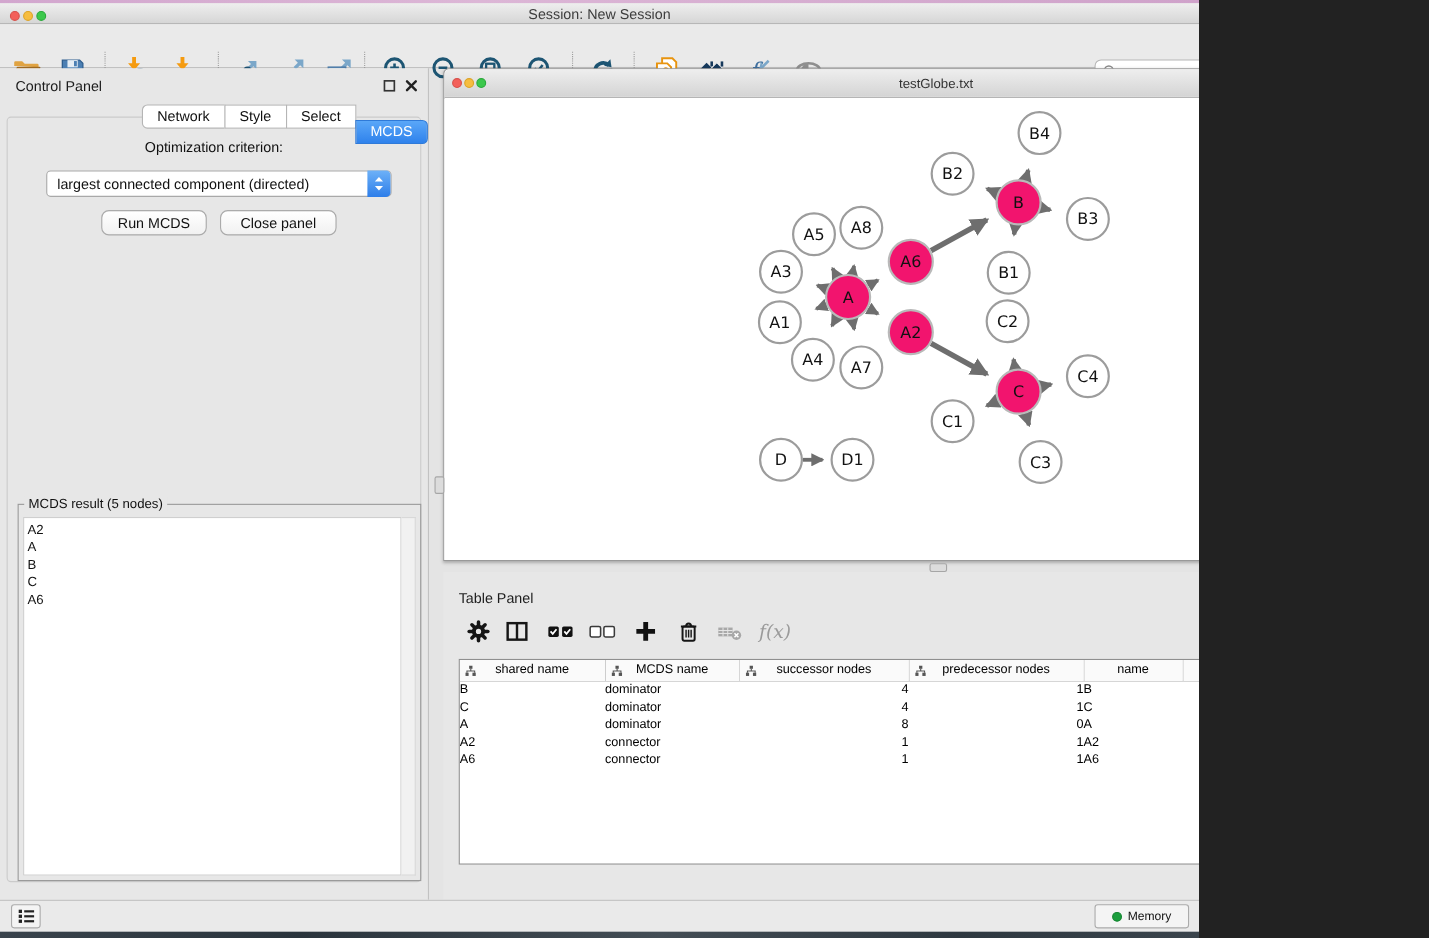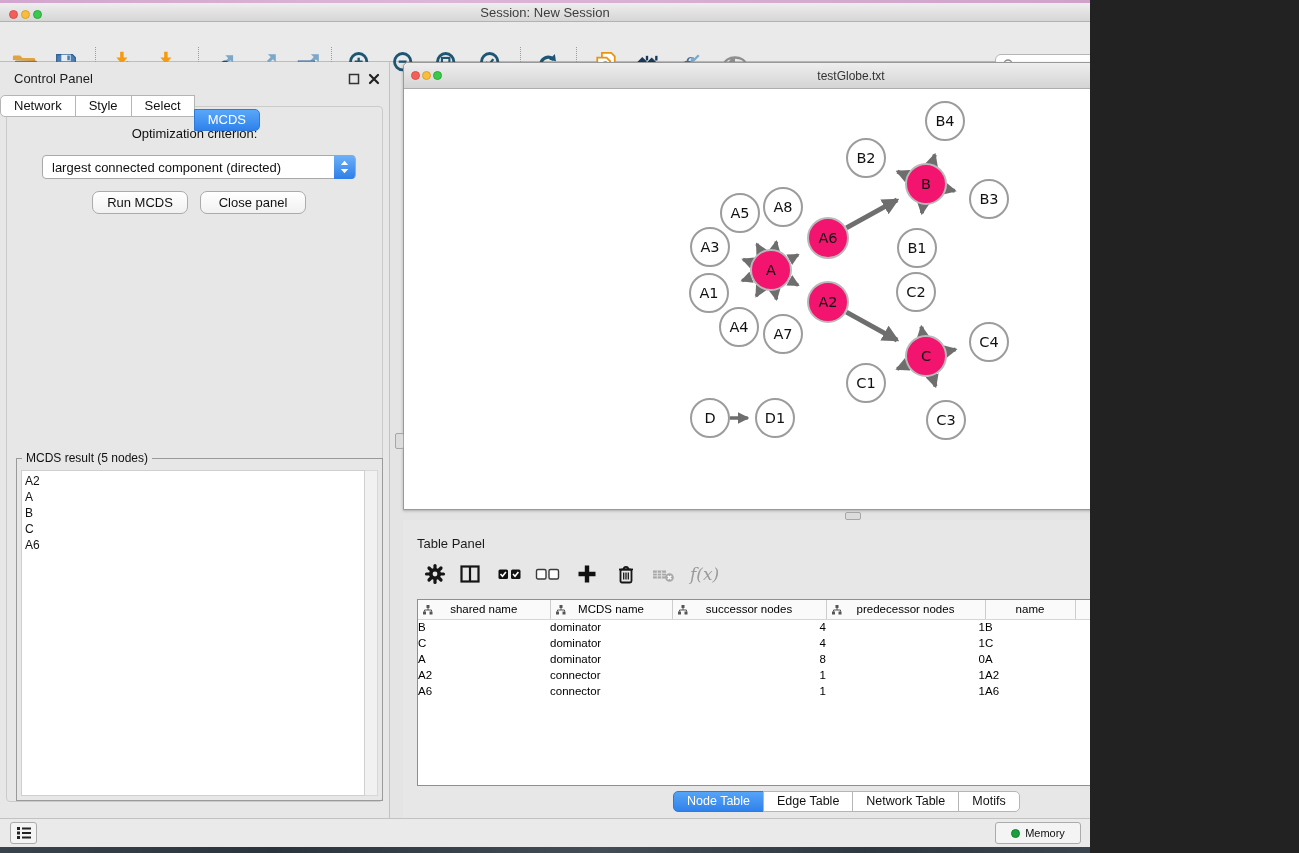--- a/index.html
+++ b/index.html
@@ -29,21 +29,21 @@
   .searchbox { position:absolute; left:995px; top:32px; width:294px; height:22px; background:#fff;
                border:1px solid #b6b6b6; border-radius:6px; display:flex; align-items:center; padding-left:6px; }
   .searchbox input { border:none; outline:none; flex:1; font-size:12px; height:18px;
                      font-family:"Liberation Sans",sans-serif; background:transparent; }
 
   
   .cpanel { position:absolute; left:0; top:62px; width:390px; height:756px; background:#e7e7e7;
             border-right:1px solid #c2c2c2; }
   .cp-title { position:absolute; left:14px; top:9px; font-size:13px; color:#1c1c1c; }
   .winctl { position:absolute; width:12px; height:12px; }
-  .cp-tabs { position:absolute; left:0; right:0; top:33px; display:flex; justify-content:flex-start; z-index:2; }
+  .cp-tabs { position:absolute; left:0; right:0; top:33px; display:flex; justify-content:flex-end; z-index:2; }
   .cp-tab { height:22px; line-height:20px; padding:0 13px; background:#fff; border:1px solid #b5b5b5;
             margin-left:-1px; font-size:13px; color:#111; }
   .cp-tab:first-child { border-radius:5px 0 0 5px; margin-left:0; }
   .cp-tab:last-child { border-radius:0 5px 5px 0; }
   .cp-tab.active { background:linear-gradient(#5aa7f8,#2f82ec); border-color:#2f7ad8; color:#fff;margin-top:14px; }
   .cp-box { position:absolute; left:6px; right:6px; top:44px; bottom:16px; border:1px solid #cbcbcb;
             border-radius:4px; background:#e7e7e7; }
   .opt-label { position:absolute; left:0; right:0; top:64px; text-align:center; font-size:13px; color:#111; }
   .combo { position:absolute; left:42px; top:93px; width:314px; height:24px; background:#fff;
            border:1px solid #a9a9a9; border-radius:4px; font-size:13px; color:#111;
@@ -638,26 +638,20 @@
               <td class="c-left10">connector</td>
               <td class="c-right14">1</td>
               <td class="c-right8">1</td>
               <td class="c-left18">A6</td>
               <td></td>
             </tr>
           </tbody>
       </table>
     </div>
 
-    <div class="ttabs">
-        <div class="ttab active">Node Table</div>
-        <div class="ttab">Edge Table</div>
-        <div class="ttab">Network Table</div>
-        <div class="ttab">Motifs</div>
-      </div>
   </div>
 
   <div class="statusbar">
     <div class="sb-left-btn">
       <svg width="18" height="16" viewBox="0 0 18 16">
         <g fill="#222">
           <rect x="2" y="2" width="3" height="3"></rect>
             <rect x="2" y="6.5" width="3" height="3"></rect>
             <rect x="2" y="11" width="3" height="3"></rect>
           <rect x="7" y="2.5" width="9" height="2"></rect>

